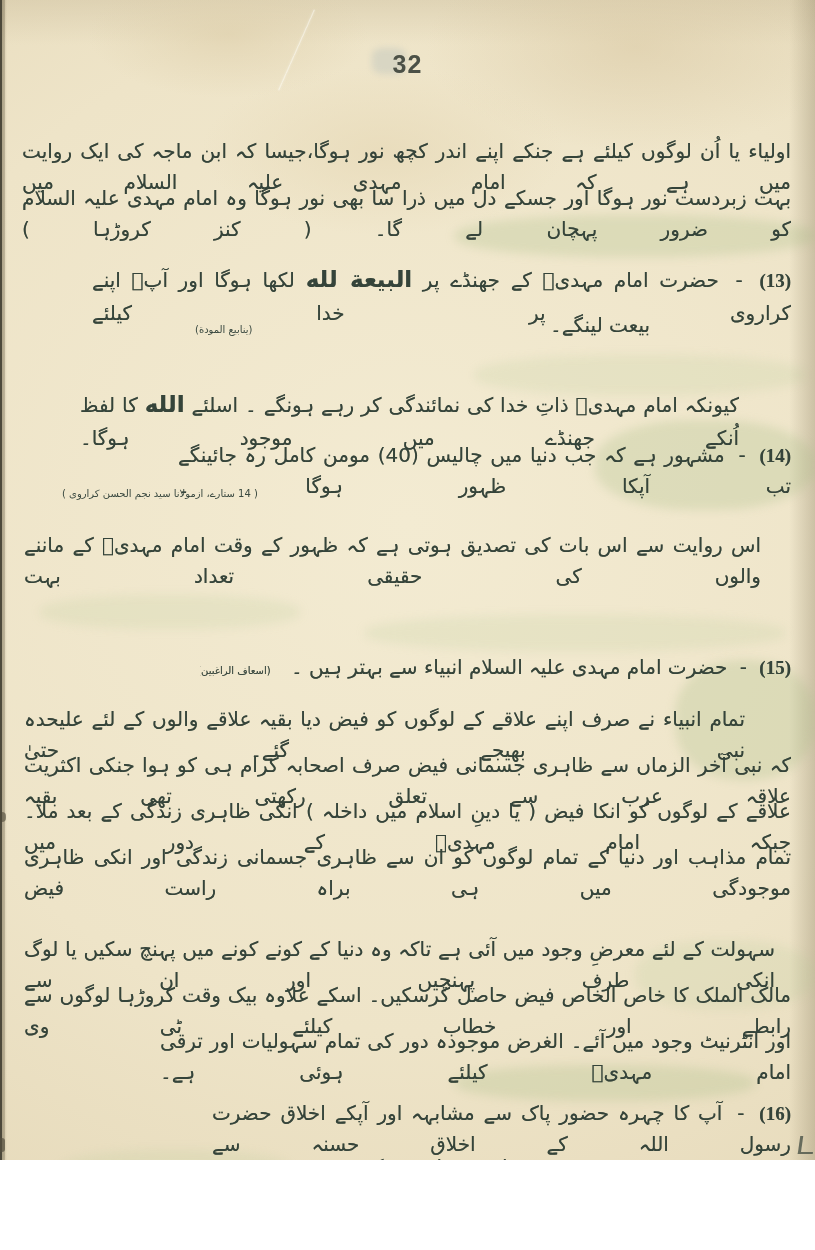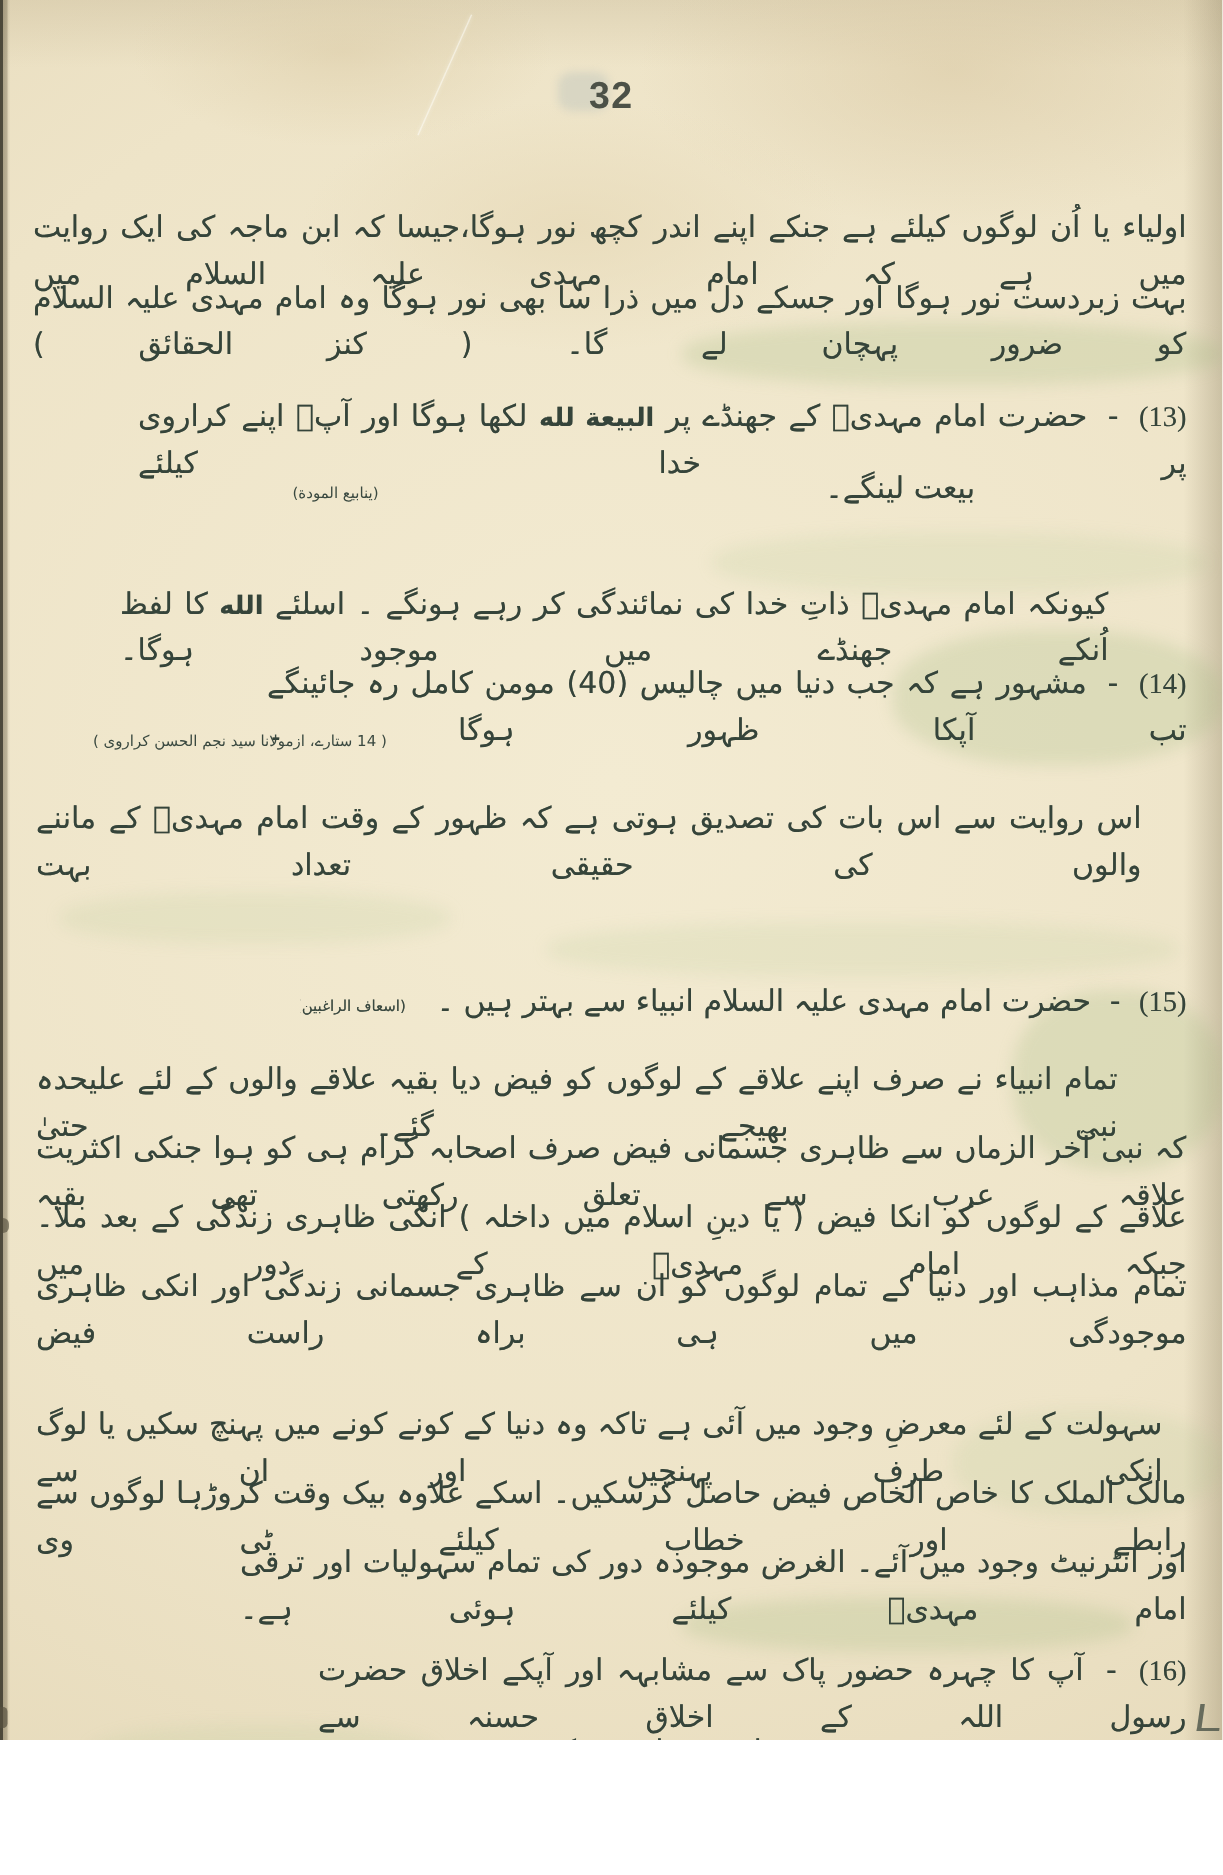--- a/index.html
+++ b/index.html
@@ -26,28 +26,28 @@
     white-space:nowrap;
     overflow:hidden;
     color:#35443a;
     text-shadow:0 0 .4px rgba(40,55,45,.55);
   }
   .just{white-space:normal;text-align:justify;text-align-last:justify;}
   .rt{text-align:right;}
   .ct{text-align:center;}
   .item-no{
     font-family:"Liberation Serif", serif;
-    font-weight:normal;
+    font-weight:bold;
     font-size:19px;
     letter-spacing:.5px;
     direction:ltr;
     unicode-bidi:embed;
   }
   .item-dash{padding:0 6px;}
-  .arabic-bold{font-weight:bold;font-size:17px;letter-spacing:.5px;}
+  .arabic-bold{font-weight:bold;font-size:23px;letter-spacing:.5px;}
   .citation{
     position:absolute;
     direction:rtl;
     font-size:10px;
     white-space:nowrap;
     color:#3a4940;
   }
   .page-number{
     position:absolute;top:50px;left:0;right:0;
     text-align:center;
@@ -94,21 +94,21 @@
   <div class="ghost dk" style="right:60px;top:1065px;width:300px;height:36px;"></div>
   <div class="ghost" style="left:60px;top:1150px;width:230px;height:40px;"></div>
   <div class="ghost" style="right:0;top:940px;width:180px;height:70px;"></div>
   <div class="mark-br"></div>
   <div class="mark-bl"></div>
   <div class="mark-ml"></div>
 
   <div class="page-number">32</div>
 
   <div class="line just" style="top:136px;right:24px;left:22px;">اولیاء یا اُن لوگوں کیلئے ہے جنکے اپنے اندر کچھ نور ہوگا،جیسا کہ ابن ماجہ کی ایک روایت میں ہے کہ امام مہدی علیہ السلام میں</div>
-  <div class="line just" style="top:183px;right:24px;left:22px;">بہت زبردست نور ہوگا اور جسکے دل میں ذرا سا بھی نور ہوگا وہ امام مہدی علیہ السلام کو ضرور پہچان لے گا۔ ( کنز الحقائق )</div>
+  <div class="line just" style="top:183px;right:24px;left:22px;">بہت زبردست نور ہوگا اور جسکے دل میں ذرا سا بھی نور ہوگا وہ امام مہدی علیہ السلام کو ضرور پہچان لے گا۔ ( کنز کروڑہا )</div>
 
   <div class="line just" style="top:262px;right:24px;left:92px;">
     <span class="item-no">(13)</span>
     <span class="item-dash">-</span>
     <span>حضرت امام مہدیؑ کے جھنڈے پر</span>
     <span class="arabic-bold">البيعة لله</span>
     <span>لکھا ہوگا اور آپؑ اپنے کراروی پر خدا کیلئے</span>
   </div>
   <div class="line rt" style="top:310px;right:165px;">بیعت لینگے۔</div>
   <div class="citation" style="top:324px;left:195px;">(ینابیع المودة)</div>

